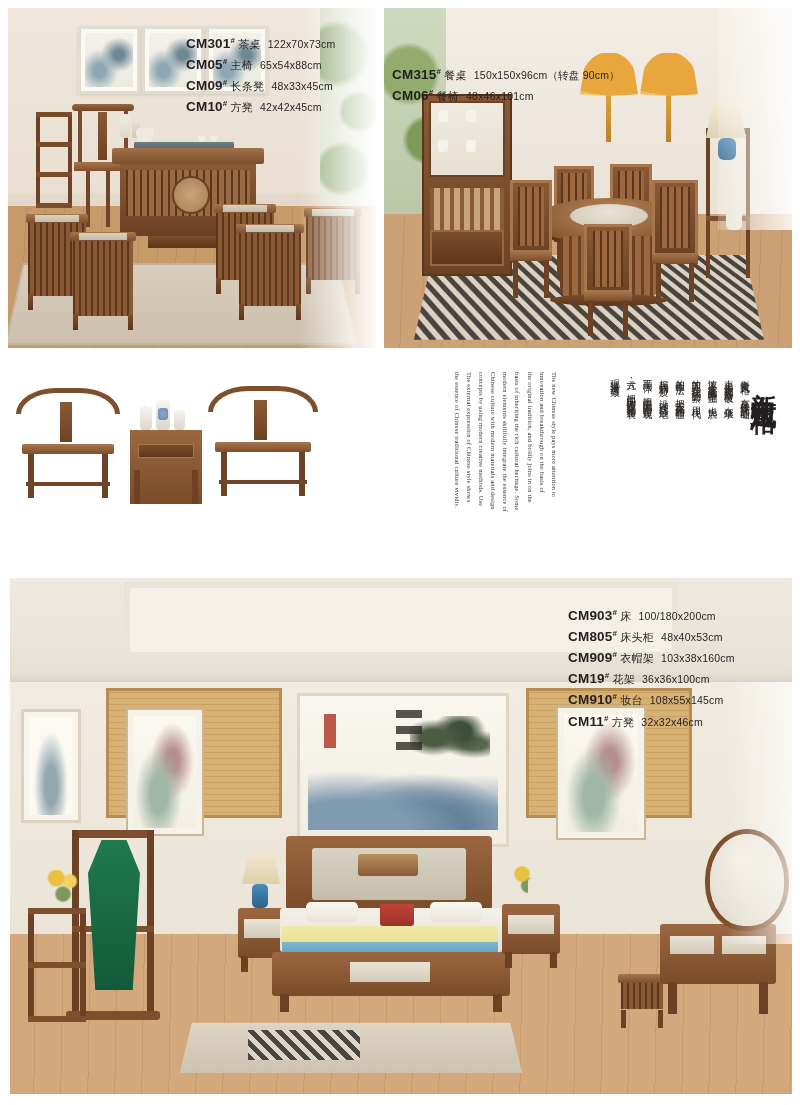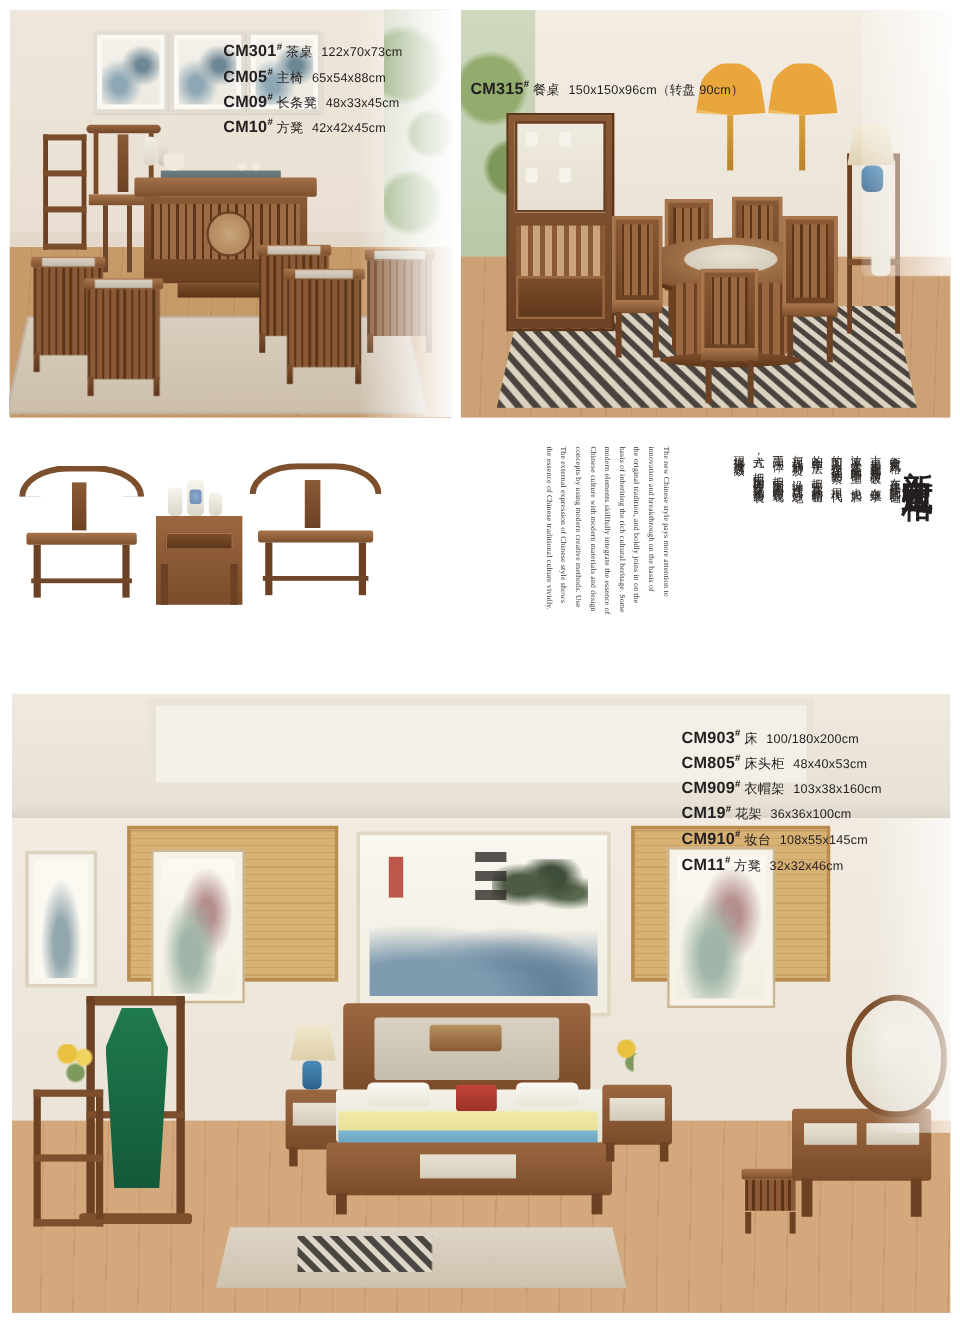--- a/index.html
+++ b/index.html
@@ -750,20 +750,23 @@
       <div class="sidevase"></div>
 
       <div class="rightwin"></div>
     </div>
   </div>
 
   <div class="spec-list" style="left:392px; top:32px;margin-top:31px;">
     <div class="spec-row">
       <span class="code"><span>CM315</span><sup>#</sup></span><span class="name">餐桌</span><span class="dims">150x150x96cm（转盘 90cm）</span>
     </div>
+    <div class="spec-row">
+      <span class="code"><span>CM06</span><sup>#</sup></span><span class="name">餐椅</span><span class="dims">48x46x101cm</span>
+    </div>
   </div>
 
   <div class="photo" id="photo3">
     <div class="inner">
       <div class="ac" id="ac1">
         <div class="rail"></div>
           <div class="splat"></div>
           <div class="seat"></div>
         <div class="lg l"></div>
           <div class="lg r"></div>

